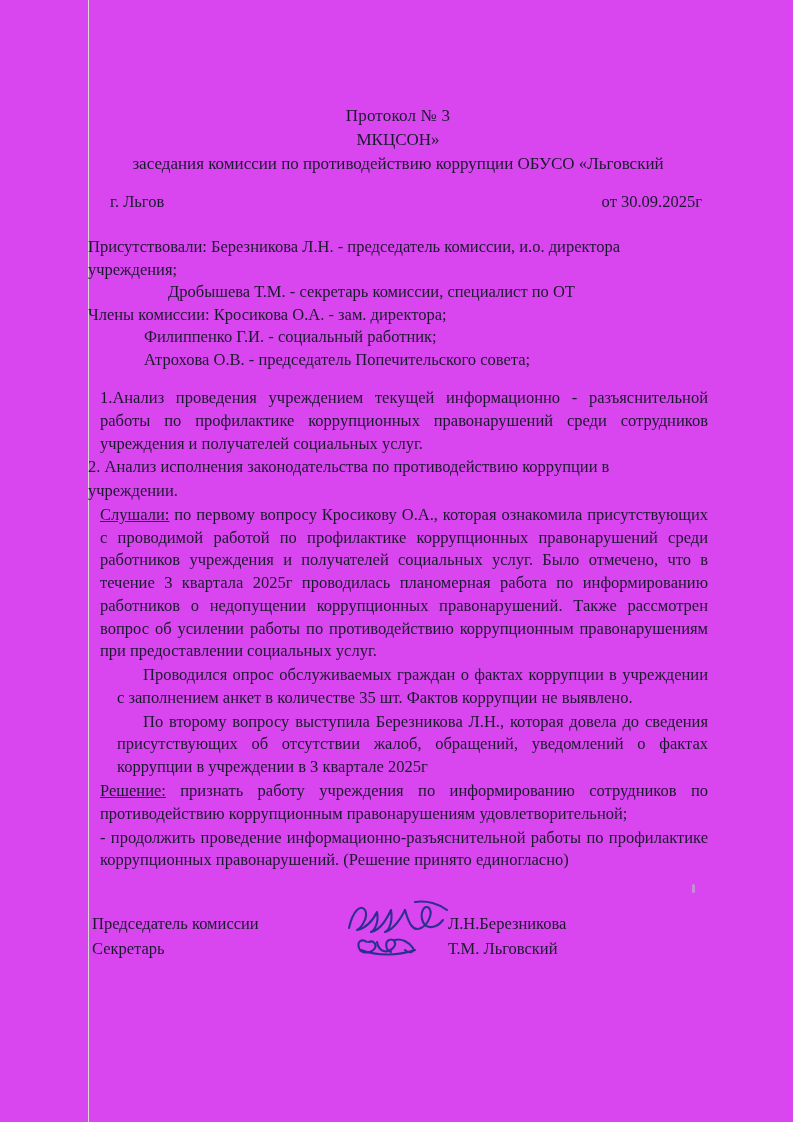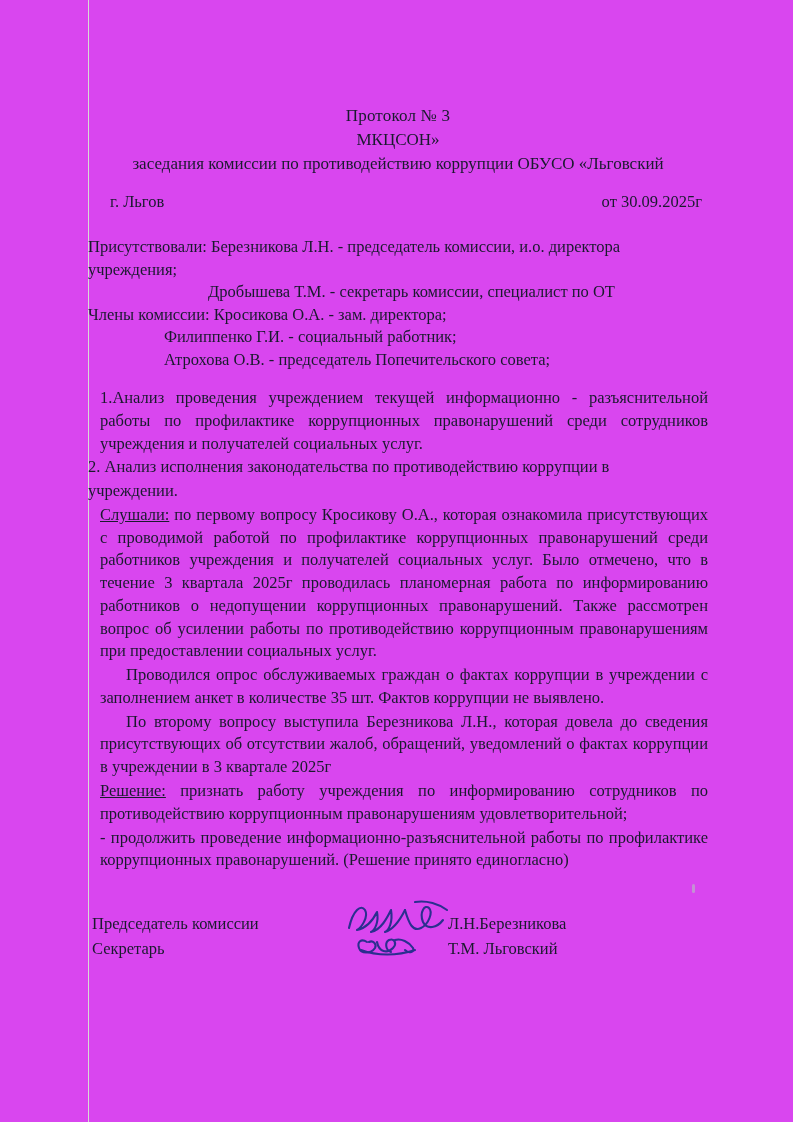--- a/index.html
+++ b/index.html
@@ -57,22 +57,22 @@
     position: absolute;
     right: 6px;
     top: 0;
   }
   .attendees {
     margin-top: 22px;
     font-size: 16.5px;
     line-height: 1.36;
   }
   .attendees .l-indent-1 { display: block; }
-  .attendees .l-indent-2 { display: block; padding-left: 120px; }
-  .attendees .l-indent-3 { display: block; padding-left: 76px; }
+  .attendees .l-indent-2 { display: block; padding-left: 80px; }
+  .attendees .l-indent-3 { display: block; padding-left: 56px; }
   .agenda-heading {
     margin-top: 22px;
     font-size: 16.5px;
     text-decoration: underline;
   }
   .body-text {
     margin-top: 16px;
     font-size: 16.5px;
     line-height: 1.38;
   }
@@ -81,20 +81,21 @@
     text-justify: inter-word;
     margin: 0 0 1px 0;
     padding-left: 12px;
   }
   .p-left {
     text-align: left;
     margin: 0 0 1px 0;
   }
   .indent {
     text-indent: 26px;
+    margin-left: 17px;
   }
   .u { text-decoration: underline; }
   .sig-block {
     position: relative;
     margin-top: 40px;
     font-size: 16.5px;
     line-height: 1.5;
     height: 70px;
   }
   .sig-left {

